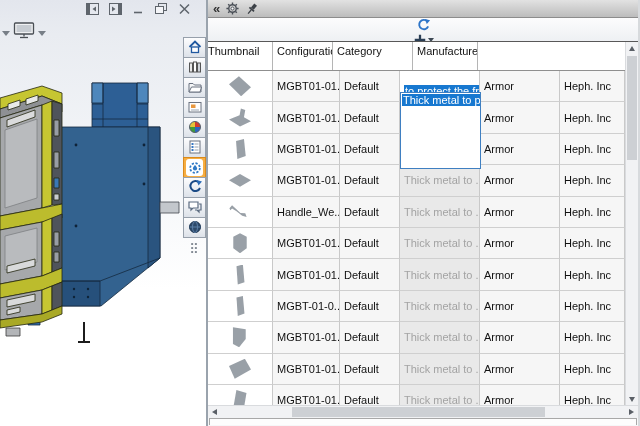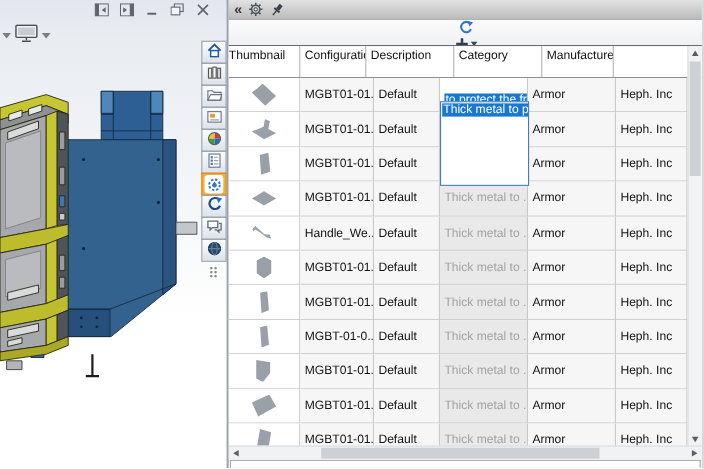--- a/index.html
+++ b/index.html
@@ -425,21 +425,20 @@
             <circle cx="8" cy="8" r="6.5" fill="#68788e"></circle>
             <text x="8" y="11.5" font-size="9" font-weight="bold" text-anchor="middle" fill="#fff">?</text>
           </svg>
         </span>
     </div>
 
     <div class="table-wrap">
       <div class="hrow">
         <div class="hcell c-thumb"><span>Thumbnail</span></div>
         <div class="hcell c-conf"><span>Configuration</span></div>
-        <div class="hcell c-desc"><span>Description</span></div>
         <div class="hcell c-cat"><span>Category</span></div>
         <div class="hcell c-man"><span>Manufacturer</span></div>
       </div>
 
       <div class="rows">
           <div class="trow">
           <div class="td c-thumb">
               <div class="thumb thumb-angled-plate"></div>
             </div>
           <div class="td c-part">

